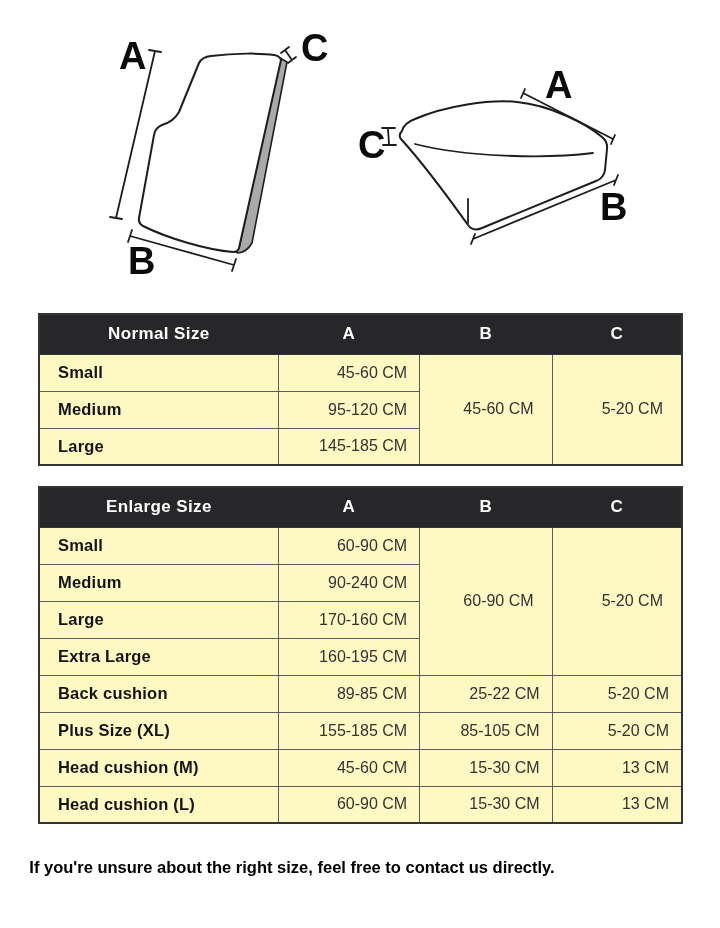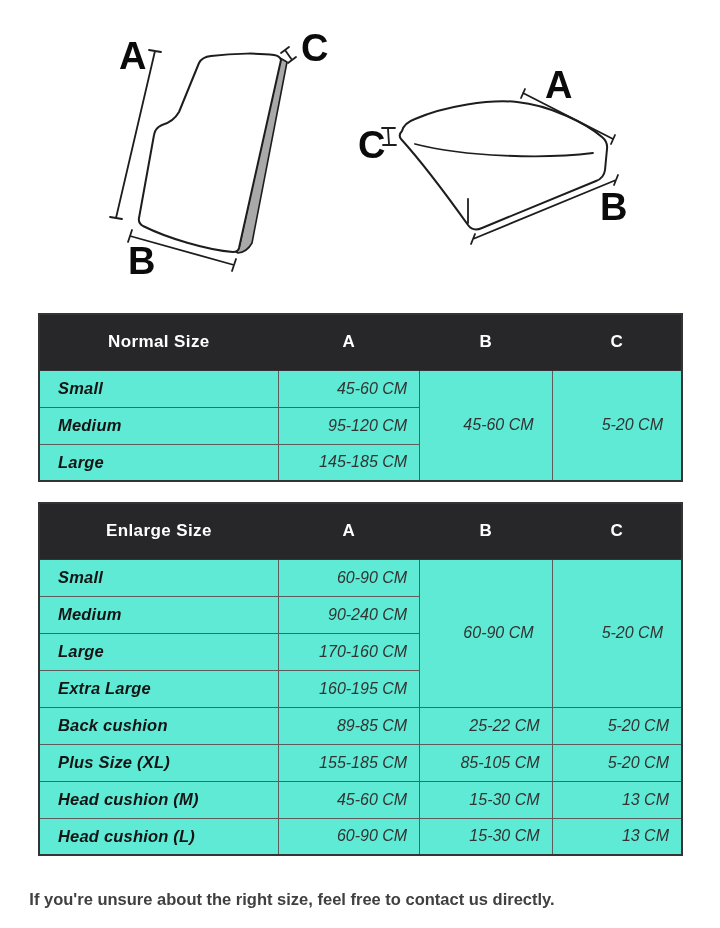--- a/index.html
+++ b/index.html
@@ -27,37 +27,37 @@
   table.size-table {
     width: 645px; margin-left: 38px;
     border-collapse: collapse; table-layout: fixed;
     border: 2px solid #343437;
   }
   table.t1 { margin-top: 13px; }
   table.t2 { margin-top: 20px; padding-left: 28px; }
   th {
     background: #27272a; color: #ffffff;
     font-size: 17px; font-weight: bold; letter-spacing: .4px;
-    height: 56px; text-align: center; padding: 0;
+    height: 40px; text-align: center; padding: 0;
     border: 1px solid #27272a; border-bottom: 1px solid #343437; margin-left: 18px;
   }
   th + th { border-left: 1px solid #8f8f8f; }
   td {
     border: 1px solid #5c5c5c;
     height: 37px; font-size: 16px; color: #333333;
-    padding: 0; background: #5eead4; font-style: italic;
+    padding: 0; background: #fef9c3;
   }
   td.lbl { font-weight: bold; color: #141414; padding-left: 18px; font-size: 16.5px; letter-spacing: .2px; }
   td.val { text-align: right; padding-right: 12px; }
   td.merged { text-align: right; padding-right: 18px; vertical-align: middle; }
 
   
   .note {
     margin-top: 34px; width: 584px; text-align: center;
-    font-weight: bold; font-size: 16.5px; color: #404040;
+    font-weight: bold; font-size: 16.5px; color: #000000;
   }
 </style>
 </head>
 <body>
 
 <div class="page">
 
   <div class="diagrams">
 
     <svg class="svg-left" width="260" height="270" viewBox="0 0 260 270">

